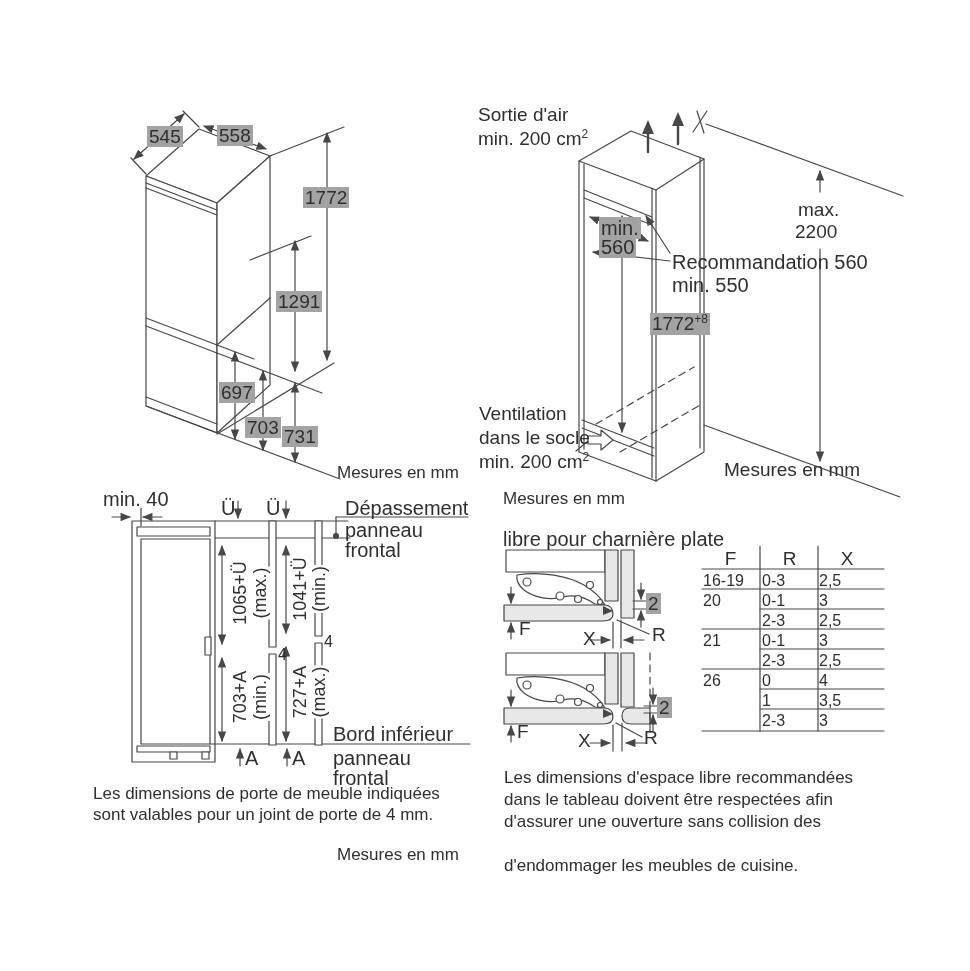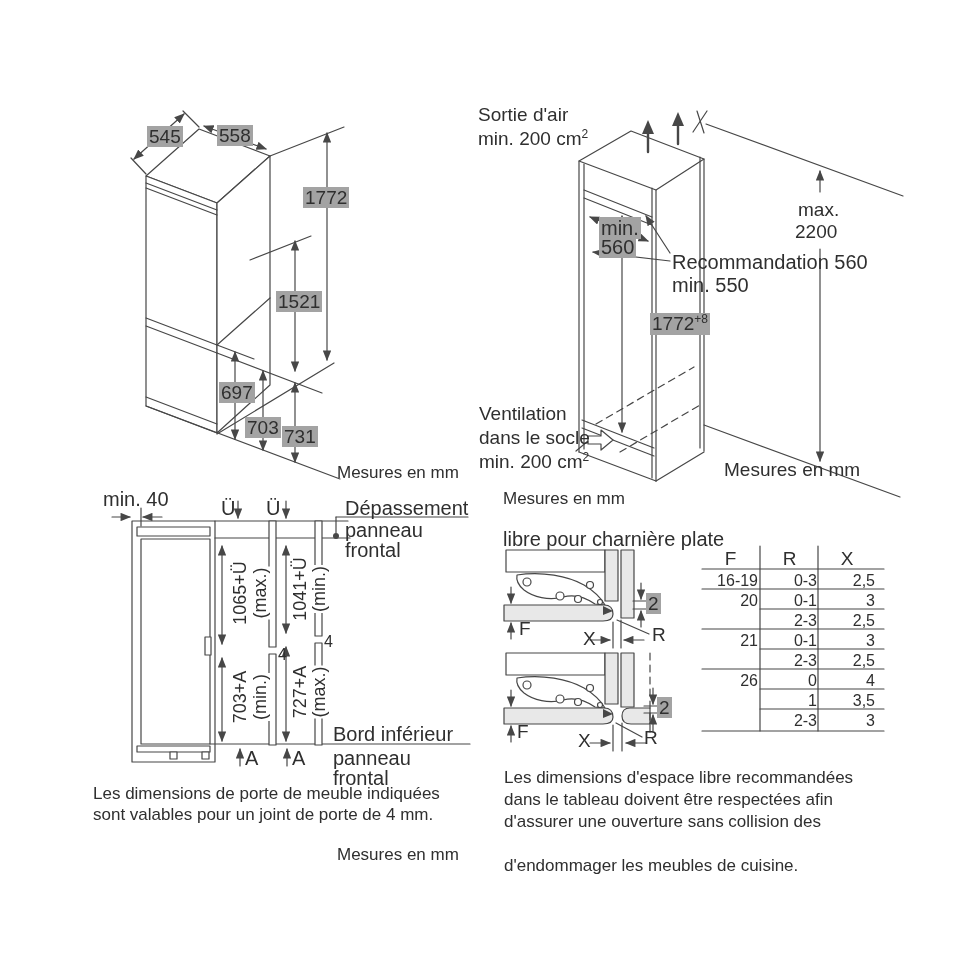--- a/index.html
+++ b/index.html
@@ -13,21 +13,21 @@
   #art .thk{stroke-width:2.4;}
   #art .dash{stroke-dasharray:7 5;}
   .lbl{position:absolute;z-index:2;white-space:nowrap;font-size:20px;line-height:1.12;}
   .d19{font-size:19px;}
   .s17{font-size:17px;}
   .s16{font-size:16px;}
   .bg{background:#a3a3a3;padding:0 2px;}
   .rot{position:absolute;z-index:2;white-space:nowrap;font-size:18px;background:#fff;padding:0 1px;
        transform:translate(-50%,-50%) rotate(-90deg);}
   sup{font-size:12px;}
-  .cell{position:absolute;z-index:2;font-size:16px;height:20px;line-height:20px;text-align:right;}
+  .cell{position:absolute;z-index:2;font-size:16px;height:20px;line-height:20px;text-align:left;}
   .thead{position:absolute;z-index:2;font-size:19px;height:21px;line-height:21px;text-align:center;}
 </style>
 </head>
 <body>
 
 <div id="page">
 
 <svg id="art" width="970" height="971" viewBox="0 0 970 971">
   <defs>
     <marker id="ah" viewBox="0 0 10 8" refX="9" refY="4" markerWidth="9" markerHeight="7" orient="auto-start-reverse">
@@ -204,21 +204,21 @@
     <line x1="702" y1="669" x2="884" y2="669"></line>
     <line x1="760" y1="689" x2="884" y2="689"></line>
     <line x1="760" y1="709" x2="884" y2="709"></line>
     <line x1="702" y1="731" x2="884" y2="731"></line>
   </g>
 </svg>
 
 <span class="lbl d19 bg" style="left:147px;top:126px">545</span>
 <span class="lbl d19 bg" style="left:217px;top:125px">558</span>
 <span class="lbl d19 bg" style="left:303px;top:187px">1772</span>
-<span class="lbl d19 bg" style="left:276px;top:291px">1521</span>
+<span class="lbl d19 bg" style="left:276px;top:291px">1291</span>
 <span class="lbl d19 bg" style="left:219px;top:382px">697</span>
 <span class="lbl d19 bg" style="left:245px;top:417px">703</span>
 <span class="lbl d19 bg" style="left:282px;top:426px">731</span>
 <span class="lbl s17" style="left:337px;top:463px">Mesures en mm</span>
 
 <span class="lbl d19" style="left:478px;top:104px">Sortie d'air</span>
 <span class="lbl d19" style="left:478px;top:128px"><span>min. 200 cm</span><sup>2</sup></span>
 <span class="lbl bg" style="left:599px;top:217px">min.</span>
 <span class="lbl bg" style="left:599px;top:236px">560</span>
 <span class="lbl" style="left:672px;top:251px">Recommandation 560</span>

